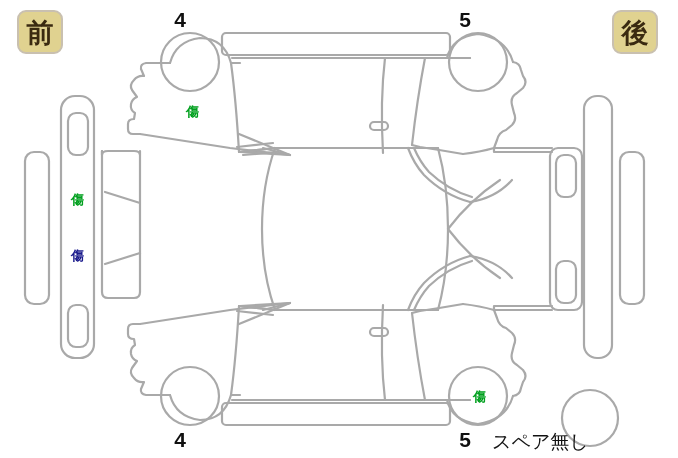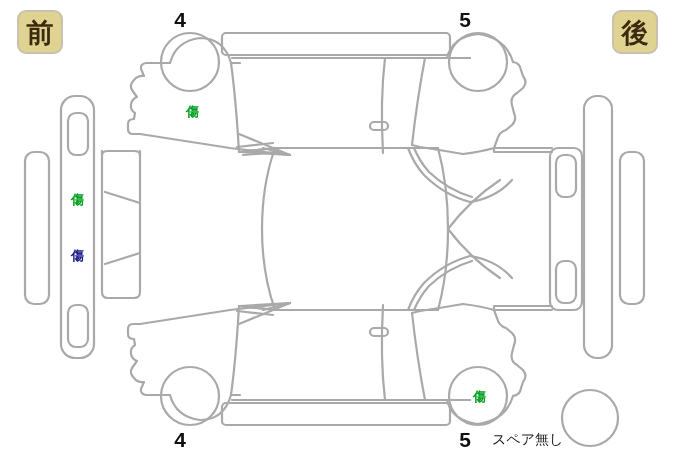--- a/index.html
+++ b/index.html
@@ -79,21 +79,21 @@
   #damage-front-bumper-upper { left: 71px; top: 193px; }
   #damage-front-bumper-lower { left: 71px; top: 249px; }
   #damage-rr-wheel { left: 473px; top: 390px; }
 
   
   #spare-note {
     position: absolute;
     left: 492px;
     top: 432px;
     font-family: "DejaVu Sans", "Liberation Sans", sans-serif;
-    font-size: 14px;
+    font-size: 19px;
     font-weight: normal;
     color: #111111;
     white-space: nowrap;
     line-height: 1;
   }
 </style>
 </head>
 <body>
 
 <div id="stage">

